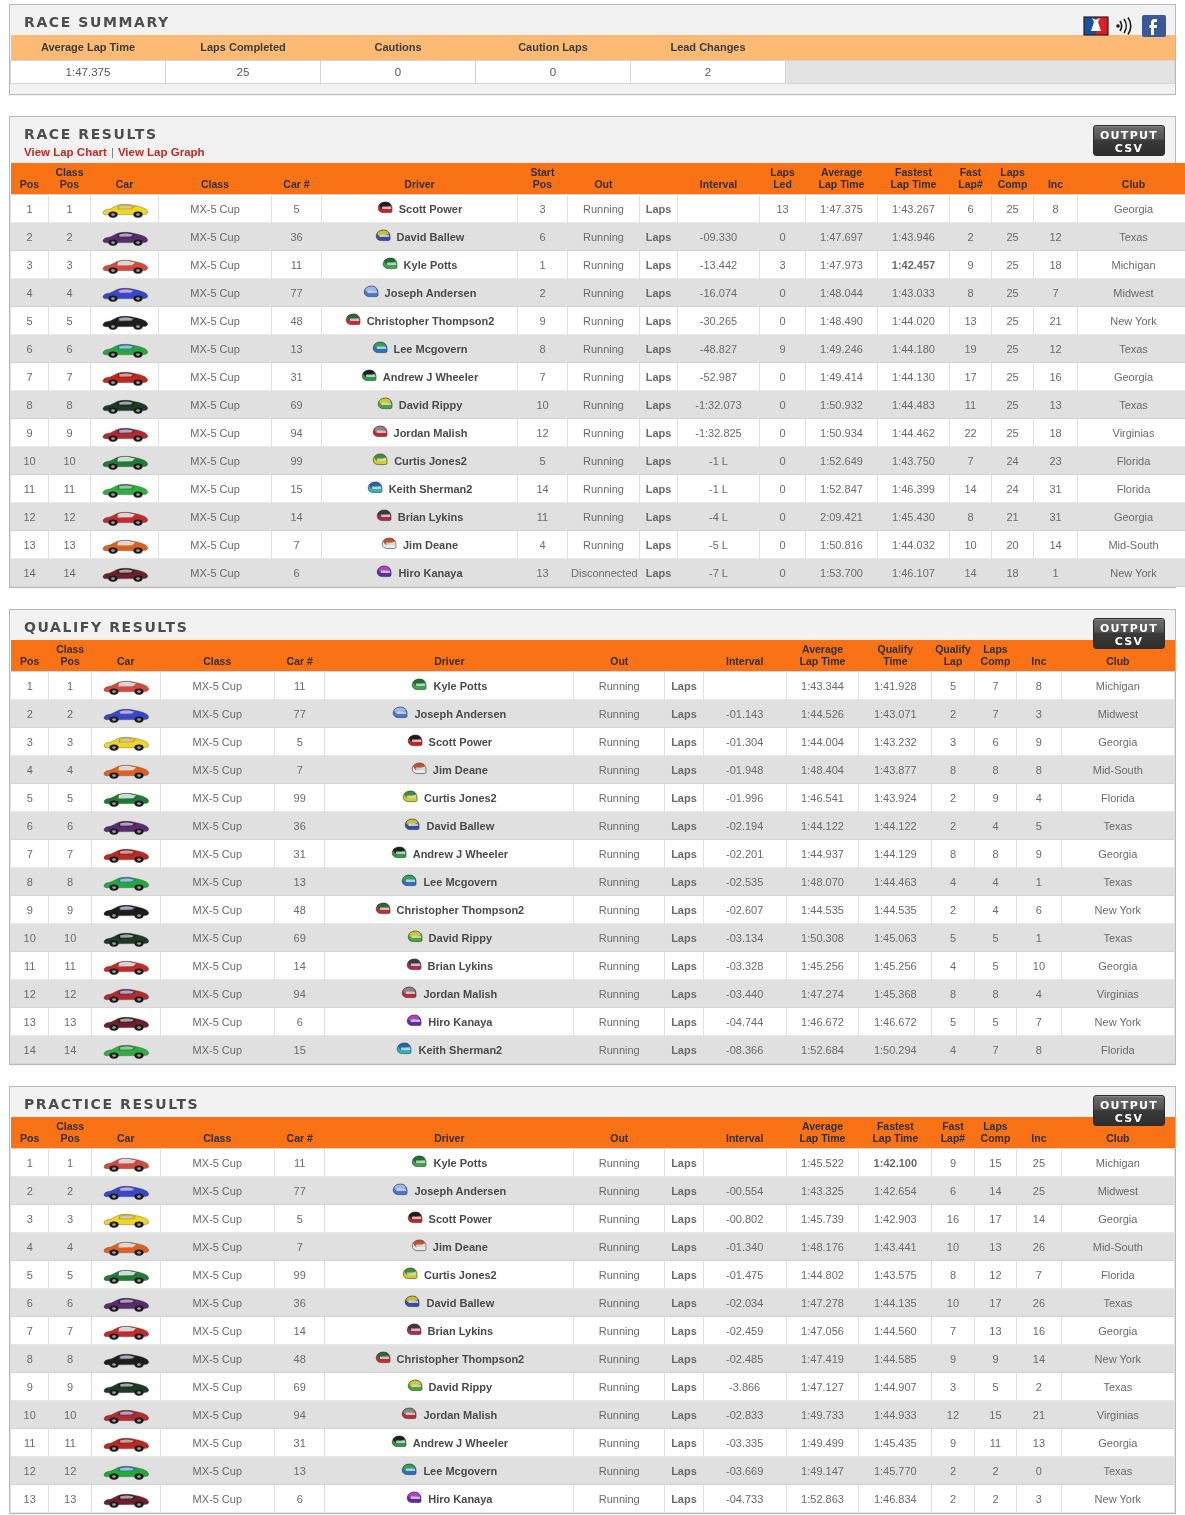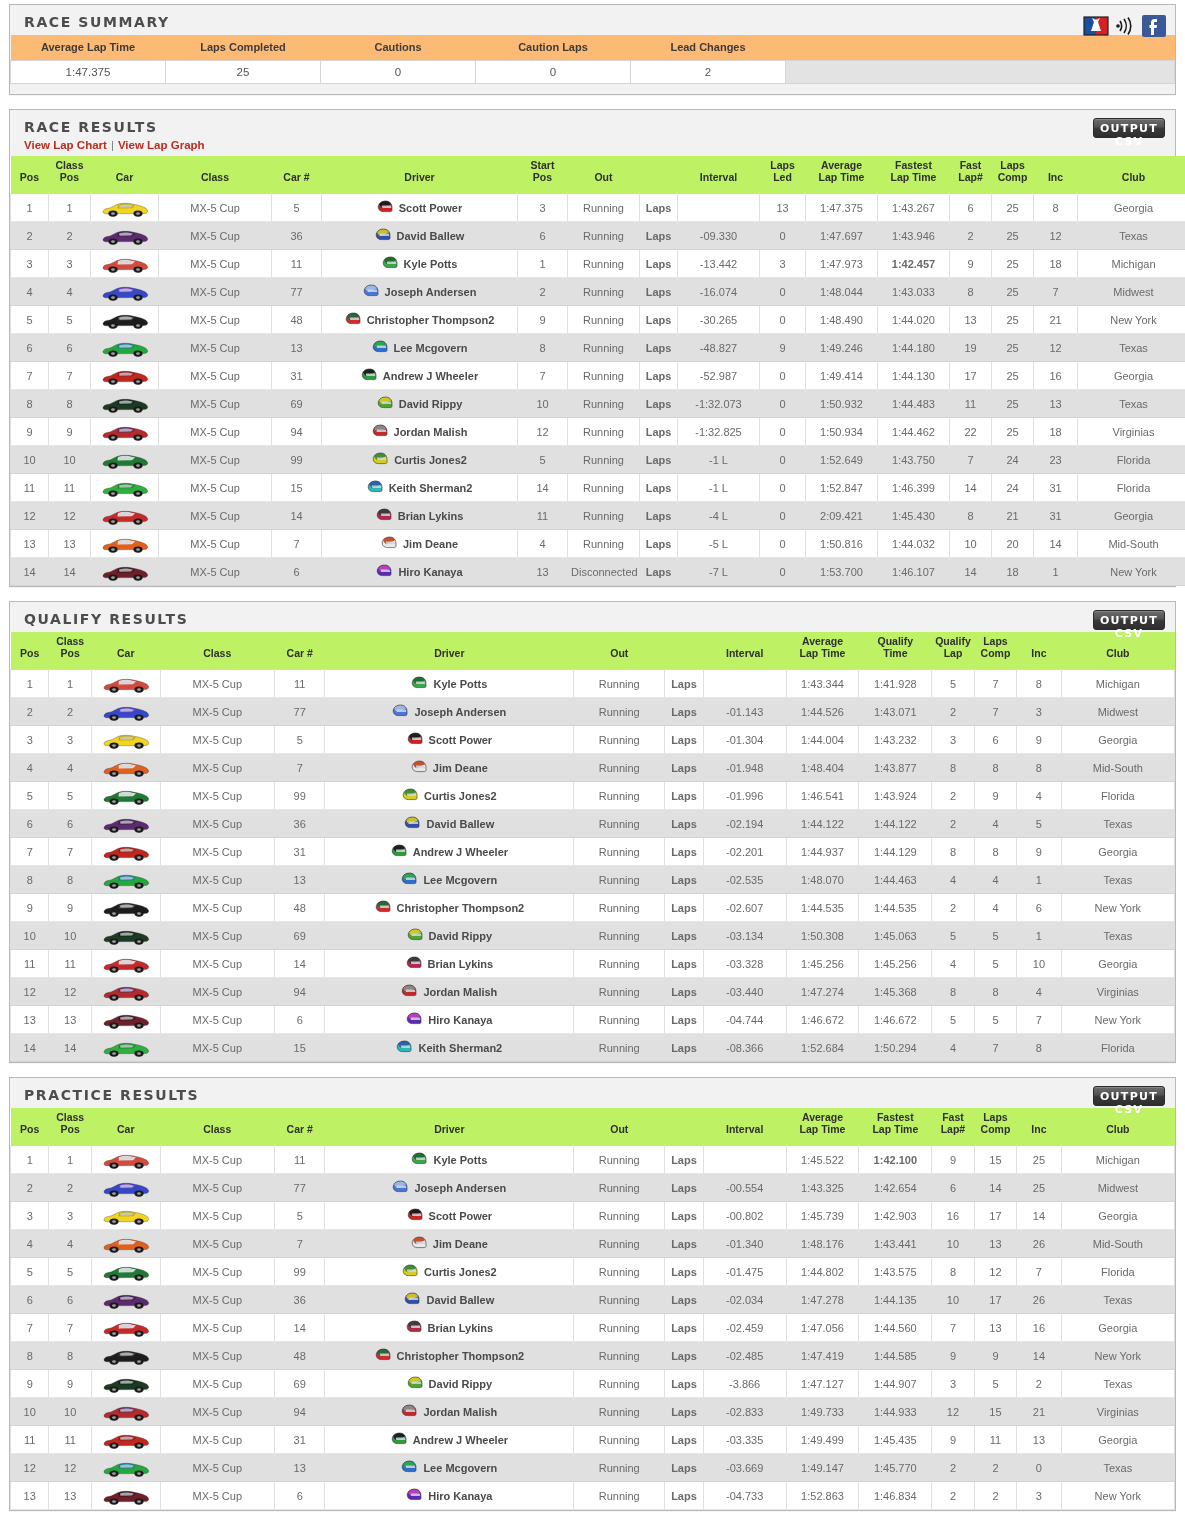--- a/index.html
+++ b/index.html
@@ -12,21 +12,21 @@
     width: 1185px;
     min-height: 1515px;
     padding: 0 0 10px 0;
   }
   .page { width: 1185px; padding: 4px 9px 0 9px; }
 
   
   .panel {
     border: 1px solid #b9b9b9;
     background: #f2f2f2;
-    margin-bottom: 14px;
+    margin-bottom: 21px;
     position: relative;
     box-shadow: 0 1px 0 rgba(0,0,0,0.04);
   }
   .panel-head {
     position: relative;
     padding: 8px 10px 4px 14px;
     background: #f2f2f2;
   }
   .panel-title {
     font-size: 14px;
@@ -55,21 +55,21 @@
     position: absolute;
     top: 8px; right: 8px;
     display: flex; align-items: center; gap: 3px;
   }
   .ic { width: 26px; height: 26px; display: block; }
 
   
   .csv-btn {
     position: absolute;
     top: 8px; right: 10px;
-    width: 72px; height: 20px;
+    width: 72px; height: 31px;
     border-radius: 3px;
     border: 1px solid #2b2b2b;
     background: linear-gradient(180deg,#6d6d6d 0%,#515151 45%,#3a3a3a 50%,#2e2e2e 100%);
     color: #ffffff;
     font-size: 11px;
     font-weight: bold;
     letter-spacing: 1.3px;
     font-family: "DejaVu Sans", sans-serif;
     line-height: 13px;
     text-align: center;
@@ -102,22 +102,22 @@
   }
   table.summary td.blank { background: #e3e3e3; border-left: 1px solid #d5d5d5; }
 
   
   .tbl-wrap { padding: 0 0 0 0; background: #f2f2f2; }
   table.results { width: 100%; table-layout: fixed; background:#fff; }
   table.results th {
     font-size: 10.5px;
     font-weight: bold;
     color: #2f2f2f;
-    padding: 3px 2px 10px 2px;
-    background: #bef264;
+    padding: 3px 2px 4px 2px;
+    background: #f97316;
     vertical-align: bottom;
     text-align: center;
     line-height: 12px;
     border: none;
   }
   table.results td {
     font-size: 11px;
     color: #6a6a6a;
     text-align: center;
     padding: 0 3px;

